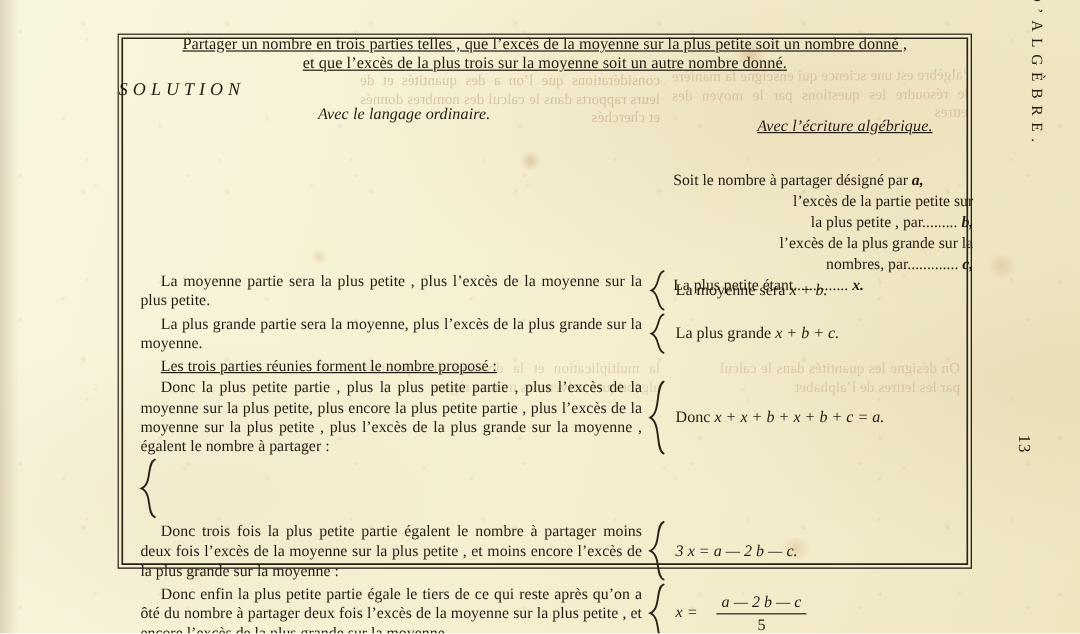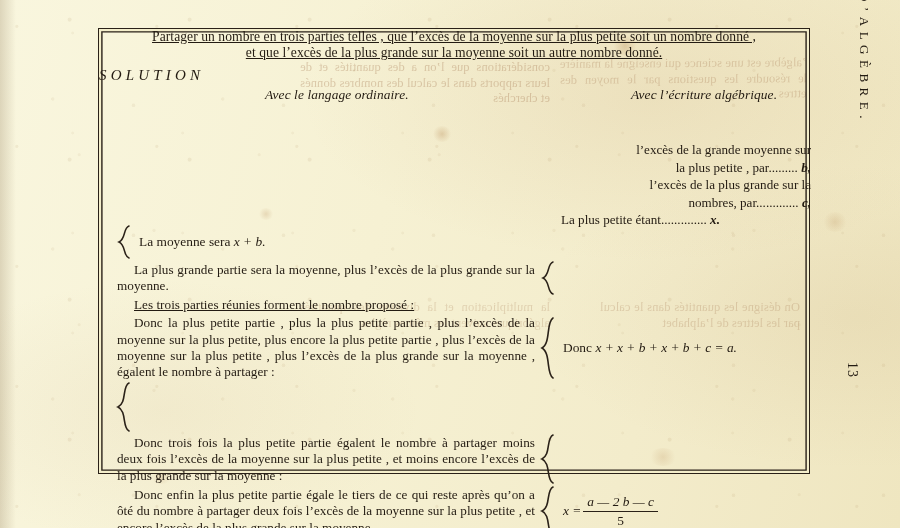--- a/index.html
+++ b/index.html
@@ -113,21 +113,21 @@
     height: 20px;
     margin-left: 16px;
   }
   .col-head {
     position: absolute;
     font-style: italic;
     font-size: 13.4px;
     letter-spacing: .1px;
   }
   #head-left  { left: 150px; top: 1px; }
-  #head-right { left: 516px; top: 1px; }
+  #head-right { left: 516px; top: 11px; text-decoration: underline; }
 
   
   #defs {
     position: absolute;
     left: 462px;
     top: 112px;
     width: 250px;
     font-size: 13.1px;
     line-height: 17.6px;
   }
@@ -182,21 +182,21 @@
   .algebra .mv { font-style: italic; font-weight: 400; }
 
   
   .row-plain .prose { width: 424px; text-decoration: underline; }
 
   
   .frac {
     display: inline-block;
     vertical-align: middle;
     text-align: center;
-    margin: 0 2px;
+    margin: 0 16px;
   }
   .frac .num {
     display: block;
     padding: 0 4px 1px 4px;
     border-bottom: 1.4px solid #2a2118;
     white-space: nowrap;
   }
   .frac .den { display: block; padding-top: 1px; }
 
   
@@ -250,54 +250,57 @@
   <div class="bleed" id="bleed-b">l’algèbre est une science qui enseigne la manière de résoudre les questions par le moyen des lettres</div>
   <div class="bleed" id="bleed-c">la multiplication et la division des quantités algébriques suivent les mêmes règles</div>
   <div class="bleed" id="bleed-d">On désigne les quantités dans le calcul par les lettres de l’alphabet</div>
 
   <div id="gutter"></div>
 
   <div id="frame">
     <div id="content">
 
       <div class="statement">Partager un nombre en trois parties telles , que l’excès de la moyenne sur la plus petite soit un nombre donné ,</div>
-      <div class="statement">et que l’excès de la plus grande sur la moyenne soit un autre nombre donné.</div>
+      <div class="statement">et que l’excès de la plus trois sur la moyenne soit un autre nombre donné.</div>
       <div class="head-solution">SOLUTION</div>
 
       <div class="col-heads">
         <div class="col-head" id="head-left">Avec le langage ordinaire.</div>
         <div class="col-head" id="head-right">Avec l’écriture algébrique.</div>
       </div>
 
       <div id="defs">
-        <span class="dl d1"><span>l’excès de la grande moyenne sur</span></span>
+        <span class="dl d0"><span>Soit le nombre à partager désigné par</span> <span class="sym">a,</span></span>
+        <span class="dl d1"><span>l’excès de la partie petite sur</span></span>
         <span class="dl d1"><span>la plus petite , par.........</span> <span class="sym">b,</span></span>
         <span class="dl d2"><span>l’excès de la plus grande sur la</span></span>
         <span class="dl d2"><span>nombres, par.............</span> <span class="sym">c,</span></span>
         <span class="dl d4"><span>La plus petite étant..............</span> <span class="sym">x.</span></span>
       </div>
 
       <div id="body">
 
         <div class="row">
+          <div class="prose"><span class="ind"></span><span>La moyenne partie sera la plus petite , plus l’excès de la moyenne sur la plus petite.</span></div>
           <div class="brace">
             <svg width="16" height="34" viewBox="0 0 16 34" aria-hidden="true">
                 <path d="M13 1 C7 3 10 14 3 17 C10 20 7 31 13 33" fill="none" stroke="#2a2118" stroke-width="1.5" stroke-linecap="round"></path>
               </svg>
           </div>
           <div class="algebra"><span>La moyenne sera</span> <span class="mv">x + b.</span></div>
         </div>
 
         <div class="row">
           <div class="prose"><span class="ind"></span><span>La plus grande partie sera la moyenne, plus l’excès de la plus grande sur la moyenne.</span></div>
           <div class="brace">
             <svg width="16" height="34" viewBox="0 0 16 34" aria-hidden="true">
                 <path d="M13 1 C7 3 10 14 3 17 C10 20 7 31 13 33" fill="none" stroke="#2a2118" stroke-width="1.5" stroke-linecap="round"></path>
               </svg>
           </div>
+          <div class="algebra"><span>La plus grande</span> <span class="mv">x + b + c.</span></div>
         </div>
 
         <div class="row row-plain">
           <div class="prose"><span class="ind"></span><span>Les trois parties réunies forment le nombre proposé :</span></div>
           <div class="brace"></div>
           <div class="algebra"></div>
         </div>
 
         <div class="row">
           <div class="prose"><span class="ind"></span><span>Donc la plus petite partie , plus la plus petite partie , plus l’excès de la moyenne sur la plus petite, plus encore la plus petite partie , plus l’excès de la moyenne sur la plus petite , plus l’excès de la plus grande sur la moyenne , égalent le nombre à partager :</span></div>
@@ -317,20 +320,21 @@
           </div>
         </div>
 
         <div class="row">
           <div class="prose"><span class="ind"></span><span>Donc trois fois la plus petite partie égalent le nombre à partager moins deux fois l’excès de la moyenne sur la plus petite , et moins encore l’excès de la plus grande sur la moyenne :</span></div>
           <div class="brace">
             <svg width="18" height="50" viewBox="0 0 18 50" aria-hidden="true">
                 <path d="M14 1 C7 4 12 21 3 25 C12 29 7 46 14 49" fill="none" stroke="#2a2118" stroke-width="1.6" stroke-linecap="round"></path>
               </svg>
           </div>
+          <div class="algebra"><span class="mv">3 x = a — 2 b — c.</span></div>
         </div>
 
         <div class="row">
           <div class="prose"><span class="ind"></span><span>Donc enfin la plus petite partie égale le tiers de ce qui reste après qu’on a ôté du nombre à partager deux fois l’excès de la moyenne sur la plus petite , et encore l’excès de la plus grande sur la moyenne.</span></div>
           <div class="brace">
             <svg width="18" height="50" viewBox="0 0 18 50" aria-hidden="true">
                 <path d="M14 1 C7 4 12 21 3 25 C12 29 7 46 14 49" fill="none" stroke="#2a2118" stroke-width="1.6" stroke-linecap="round"></path>
               </svg>
           </div>
           <div class="algebra">

